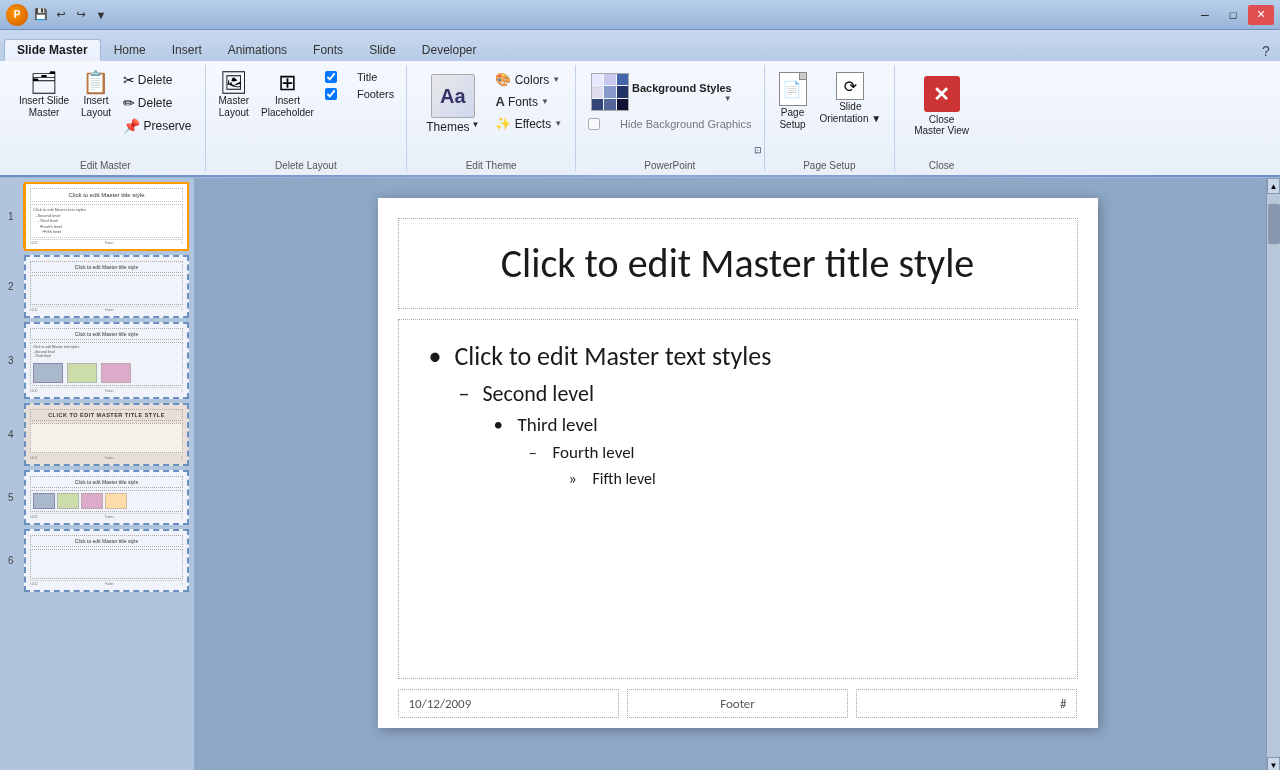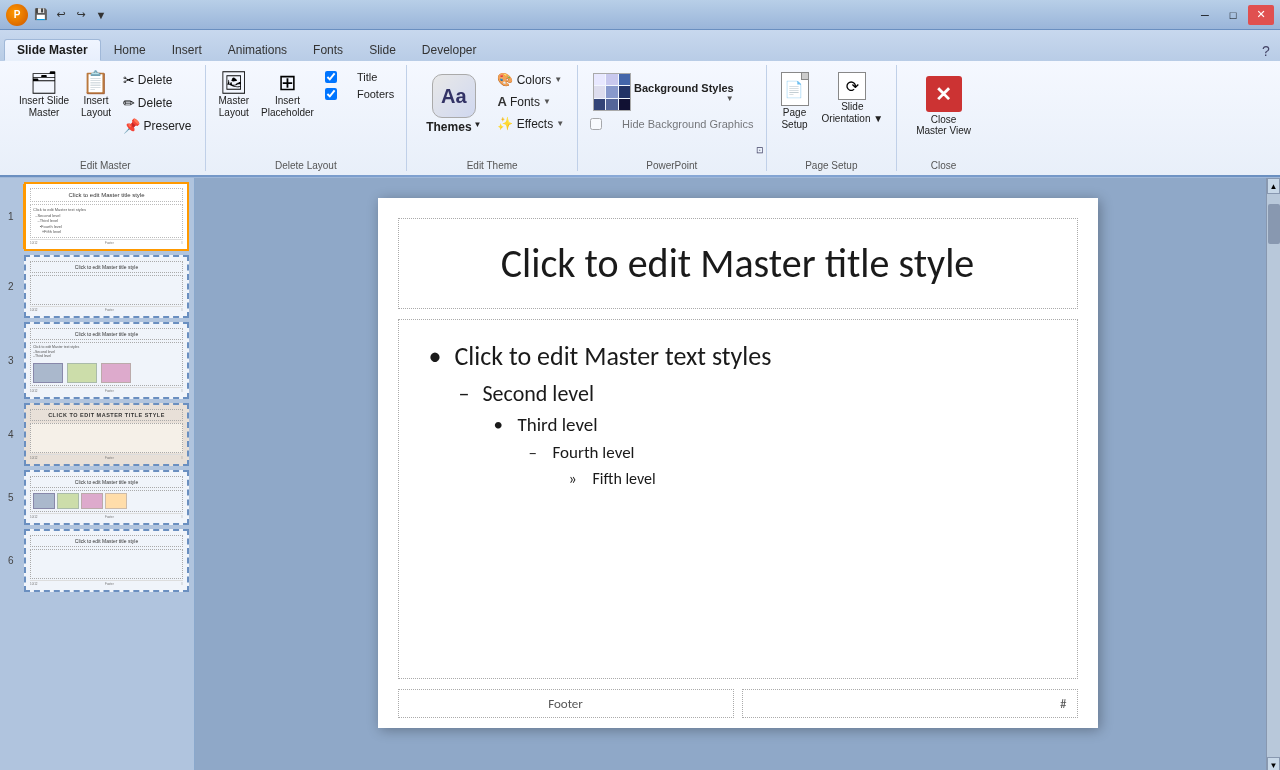--- a/index.html
+++ b/index.html
@@ -46,22 +46,22 @@
 
     .ribbon-btn-sm { display: flex; align-items: center; gap: 3px; padding: 2px 4px; cursor: pointer; border-radius: 2px; border: 1px solid transparent; white-space: nowrap; }
     .ribbon-btn-sm .btn-icon-sm { font-size: 14px; }
     .ribbon-btn-sm .btn-label-sm { font-size: 12px; color: #222; }
 
     .ribbon-col { display: flex; flex-direction: column; gap: 1px; justify-content: flex-start; }
 
     
     .themes-area { display: flex; flex-direction: column; align-items: center; padding: 0 6px 16px; border-right: 1px solid #c0d0e8; justify-content: center; min-width: 70px; }
     .themes-btn-big { display: flex; flex-direction: column; align-items: center; cursor: pointer; border: 1px solid transparent; border-radius: 3px; padding: 4px; }
-    .themes-icon { width: 44px; height: 44px; background: linear-gradient(135deg, #e8e8e8, #d0d8f0); border: 1px solid #aaa; display: flex; align-items: center; justify-content: center; font-size: 20px; font-weight: bold; color: #336; border-radius: 10px; }
-    .themes-label-row { display: flex; gap: 2px; font-size: 12px; color: #222; font-weight: 700; margin-top: 2px; }
+    .themes-icon { width: 44px; height: 44px; background: linear-gradient(135deg, #e8e8e8, #d0d8f0); border: 1px solid #aaa; display: flex; align-items: center; justify-content: center; font-size: 20px; font-weight: bold; color: #336; border-radius: 2px; }
+    .themes-label-row { display: flex; gap: 2px; font-size: 12px; color: #222; font-weight: 400; margin-top: 2px; }
 
     
     .ribbon-check { display: flex; align-items: flex-start; gap: 20px; padding: 2px 4px; cursor: pointer; }
     .ribbon-check input { width: 12px; height: 12px; }
     .ribbon-check-label { font-size: 11px; color: #222; }
 
     
     .close-master-btn { display: flex; flex-direction: column; align-items: center; padding: 6px 10px 16px; cursor: pointer; border-radius: 3px; border: 1px solid transparent; }
     .close-icon-big { width: 36px; height: 36px; background: #cc3333; border-radius: 3px; display: flex; align-items: center; justify-content: center; color: white; font-size: 20px; font-weight: bold; }
     .close-btn-label { font-size: 10px; text-align: center; color: #222; margin-top: 2px; }
@@ -450,20 +450,21 @@
           <span class="bullet">–</span>
           <span>Fourth level</span>
         </div>
         <div class="content-level5">
           <span class="bullet">»</span>
           <span>Fifth level</span>
         </div>
       </div>
 
       <div class="slide-footer-area">
+        <div class="footer-box">10/12/2009</div>
         <div class="footer-box" style="text-align:center;">Footer</div>
         <div class="footer-box" style="text-align:right;">#</div>
       </div>
 
     </div>
 
     <div id="scrollbar-right" style="position:absolute;right:0;top:0;bottom:0;width:14px;background:#a8b8cc;display:flex;flex-direction:column;">
       <div class="scroll-arrow">▲</div>
       <div class="scroll-track">
         <div class="scroll-thumb-v"></div>

